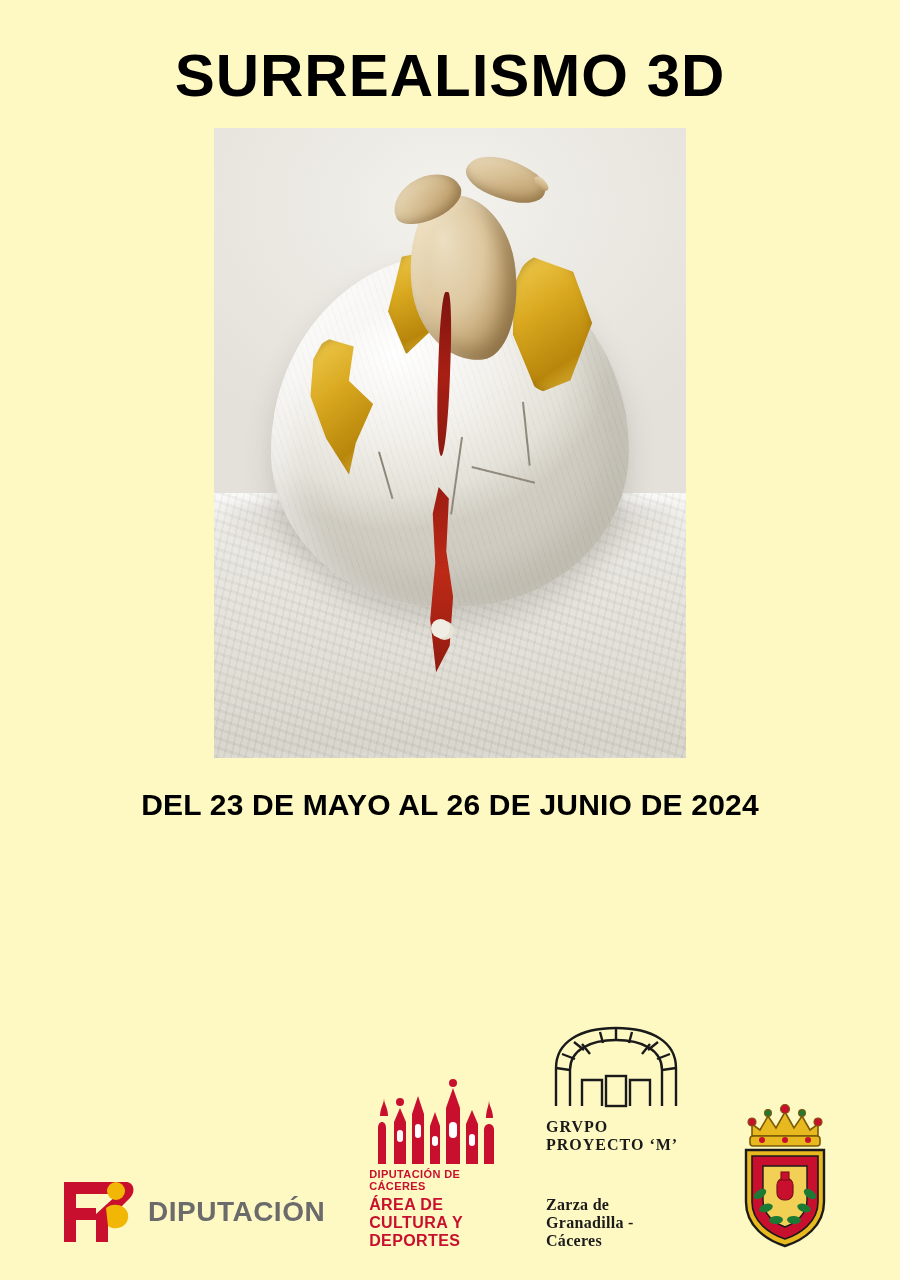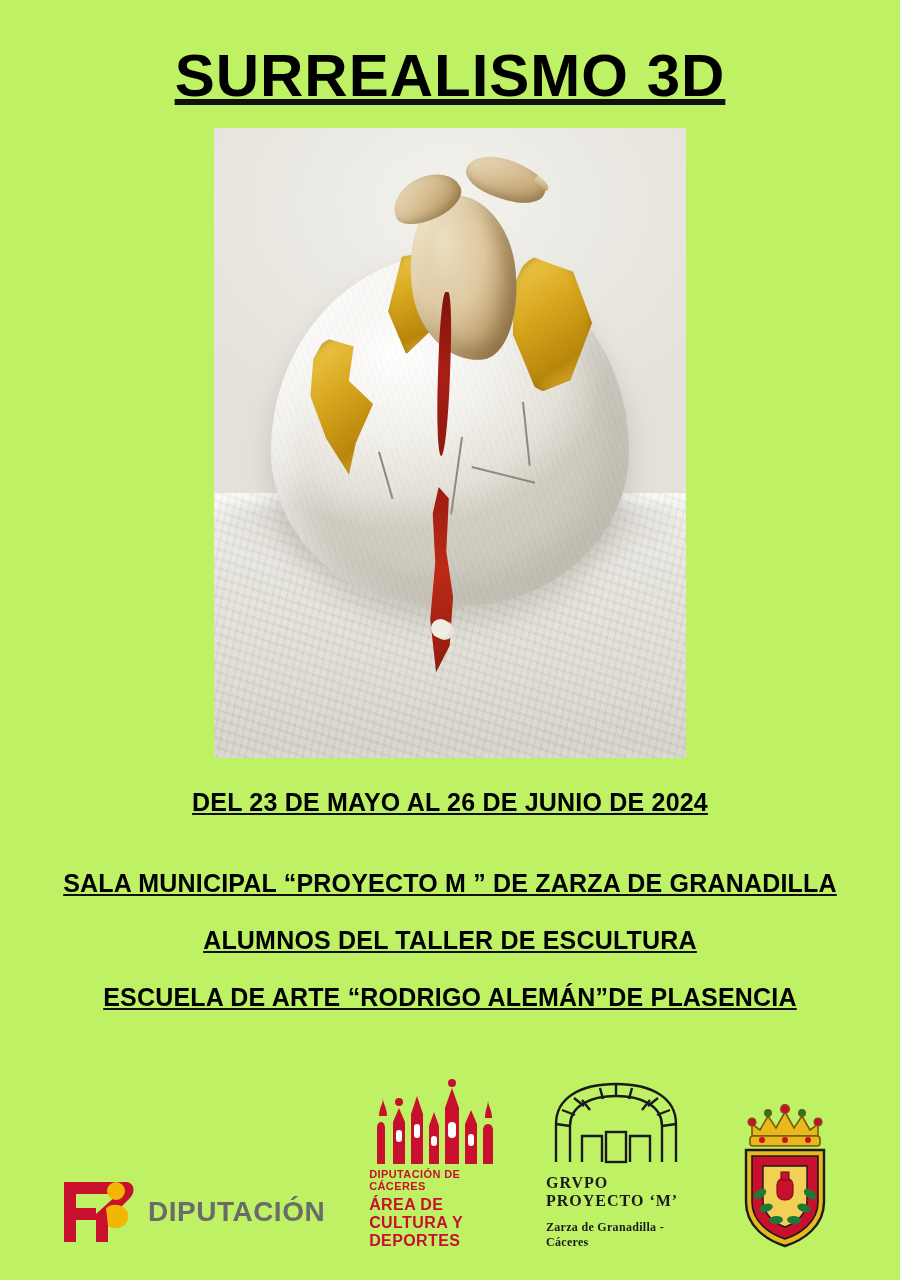--- a/index.html
+++ b/index.html
@@ -15,22 +15,21 @@
     overflow: hidden;
     position: relative;
   }
   .poster {
     width: 900px;
     height: 1280px;
     position: relative;
     display: flex;
     flex-direction: column;
     align-items: center;
-    background: #bef264;
-    text-decoration: underline;
+    background: #fef9c3;
   }
 
   
   .title {
     margin-top: 46px;
     font-size: 60px;
     font-weight: 700;
     letter-spacing: 1px;
     color: #000000;
     text-align: center;
@@ -228,21 +227,21 @@
     width: 4%;
     height: 3%;
     background: #f0ede4;
     border-radius: 50%;
     box-shadow: 4px 2px 0 0 #e6e2d6;
   }
 
   
   .date-line {
     margin-top: 30px;
-    font-size: 25px;
+    font-size: 30px;
     font-weight: 700;
     color: #000000;
     text-align: right;
     letter-spacing: 0.2px;
   }
   .venue-block {
     margin-top: 52px;
     width: 100%;
     text-align: center;
   }
@@ -280,21 +279,21 @@
   .dip1-mark { width: 76px; height: 76px; position: relative; }
   .dip1-text { line-height: 1.12; }
   .dip1-text div {
     font-size: 28px;
     font-weight: 700;
     color: #6b6b6b;
     letter-spacing: 0.5px;
   }
 
   
-  .logo-dip2 { flex-direction: column; align-items: center; gap: 4px; }
+  .logo-dip2 { flex-direction: column; align-items: flex-end; gap: 4px; }
   .dip2-mark { width: 130px; height: 86px; }
   .dip2-cap1 {
     font-size: 11px;
     font-weight: 700;
     color: #c8102e;
     letter-spacing: 0.4px;
   }
   .dip2-cap2 {
     font-size: 16px;
     font-weight: 700;
@@ -307,24 +306,25 @@
   .gpm-mark { width: 140px; height: 84px; }
   .gpm-cap1 {
     font-family: "Liberation Serif", serif;
     font-size: 16px;
     font-weight: 700;
     color: #1a1a1a;
     letter-spacing: 1px;
   }
   .gpm-cap2 {
     font-family: "Liberation Serif", serif;
-    font-size: 12px;
+    font-size: 16px;
     font-weight: 700;
     color: #1a1a1a;
     letter-spacing: 0.3px;
+    margin-top: 32px;
   }
 
   
   .logo-shield { width: 110px; height: 160px; }
 </style>
 </head>
 <body>
 
 <div class="poster">
 
@@ -351,25 +351,20 @@
         <div class="hand"></div>
       </div>
     </div>
     <div class="blood-top"></div>
     <div class="blood-drip"></div>
     <div class="blood-highlight"></div>
   </div>
 
   <div class="date-line">DEL 23 DE MAYO AL 26 DE JUNIO DE 2024</div>
 
-  <div class="venue-block">
-    <div class="venue-line">SALA MUNICIPAL “PROYECTO M ” DE ZARZA DE GRANADILLA</div>
-    <div class="venue-line">ALUMNOS DEL TALLER DE ESCULTURA</div>
-    <div class="venue-line">ESCUELA DE ARTE “RODRIGO ALEMÁN”DE PLASENCIA</div>
-  </div>
 
   <div class="logos">
 
     <div class="logo logo-dip1">
       <div class="dip1-mark">
         <svg viewBox="0 0 76 76" width="76" height="76" aria-hidden="true">
           <path d="M4 8 H40 L40 20 H16 V34 H36 V46 H16 V68 H4 Z" fill="#c8102e"></path>
           <path d="M40 8 H66 C74 8 76 18 70 24 L48 46 V68 H36 V40 L58 20 H40 Z" fill="#c8102e"></path>
           <circle cx="56" cy="17" r="9" fill="#f2b705"></circle>
           <path d="M46 34 C52 28 66 30 68 40 C70 52 56 58 48 52 Z" fill="#f2b705"></path>

